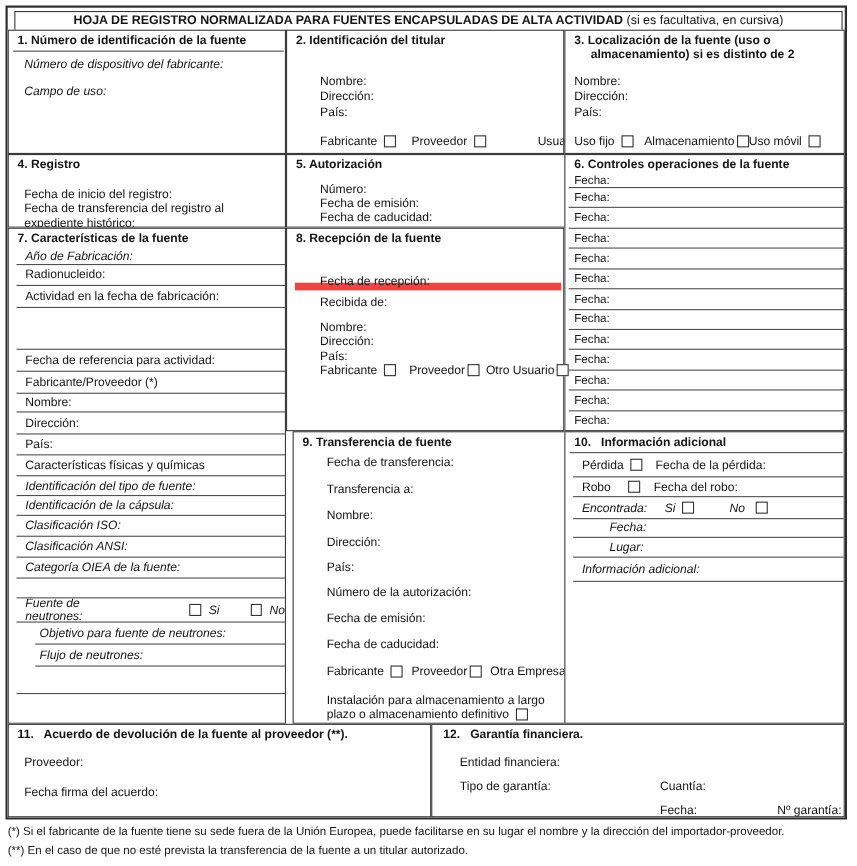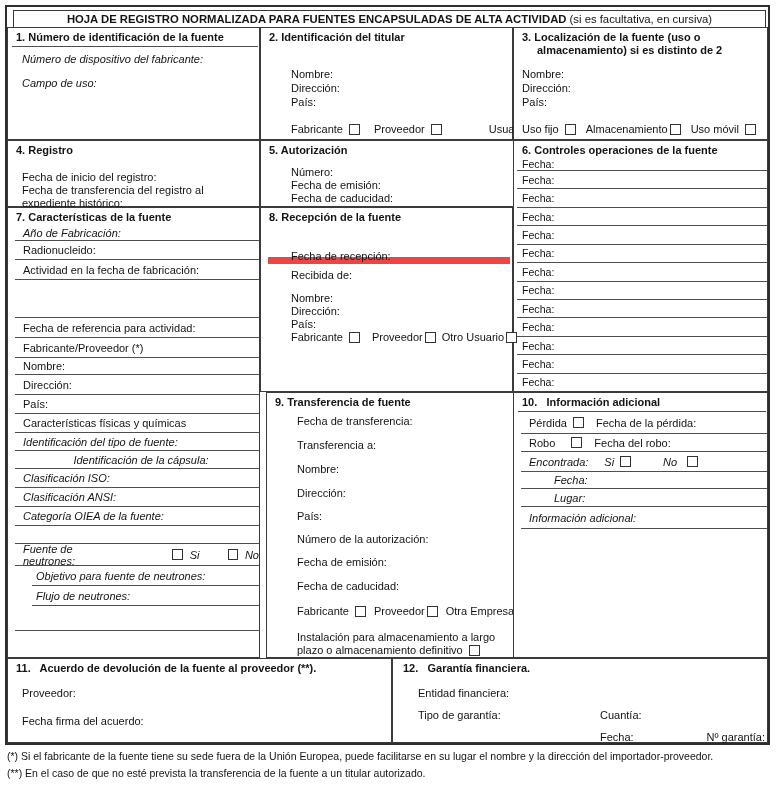--- a/index.html
+++ b/index.html
@@ -53,21 +53,21 @@
         <div class="line" style="top: 54px; padding-left: 23px;"><span>Dirección:</span></div>
         <div class="line" style="top: 68px; padding-left: 23px;"><span>País:</span></div>
         <div class="line" style="top: 95px; padding-left: 23px;"><span>Fabricante</span><span class="cb" style="margin-left: 6px;"></span><span style="margin-left: 14px;">Proveedor</span><span class="cb" style="margin-left: 6px;"></span><span style="margin-left: 14px; padding-left: 33px;">Usuario</span><span class="cb" style="margin-left: 6px;"></span></div>
       </div>
 
     <div class="cell" id="c3" style="left:506px;top:20px;width:255px;height:113px">
       <div class="hdr hdr3">3. Localización de la fuente (uso o almacenamiento) si es distinto de 2</div>
     <div class="line" style="top: 40px; padding-left: 1px;"><span>Nombre:</span></div>
         <div class="line" style="top: 54px; padding-left: 1px;"><span>Dirección:</span></div>
         <div class="line" style="top: 68px; padding-left: 1px;"><span>País:</span></div>
-        <div class="line" style="top: 95px; padding-left: 1px;"><span>Uso fijo</span><span class="cb" style="margin-left: 6px;"></span><span style="margin-left: 10px;">Almacenamiento</span><span class="cb" style="margin-left: 2px;"></span><span style="margin-left: 10px;">Uso móvil</span><span class="cb" style="margin-left: 6px;"></span></div>
+        <div class="line" style="top: 95px; padding-left: 1px;"><span>Uso fijo</span><span class="cb" style="margin-left: 6px;"></span><span style="margin-left: 10px;">Almacenamiento</span><span class="cb" style="margin-left: 2px;"></span><span style="">Uso móvil</span><span class="cb" style="margin-left: 6px;"></span></div>
       </div>
 
     <div class="cell" id="c4" style="left:0;top:133px;width:253px;height:67px">
       <div class="hdr">4. Registro</div>
     <div class="line" style="top: 30px; padding-left: 7px;"><span>Fecha de inicio del registro:</span></div>
         <div class="line" style="top: 43px; padding-left: 7px;"><span>Fecha de transferencia del registro al</span></div>
         <div class="line" style="top: 56px; padding-left: 7px;"><span>expediente histórico:</span></div>
       </div>
 
     <div class="cell" id="c5" style="left:253px;top:133px;width:300px;height:67px">
@@ -149,21 +149,21 @@
           </div>
           <div class="frow" style="flex: 0 0 19px;">
             <span>País:</span>
           </div>
           <div class="frow" style="flex: 0 0 19px;">
             <span>Características físicas y químicas</span>
           </div>
           <div class="frow em" style="flex: 0 0 18px; align-items: center;">
             <span>Identificación del tipo de fuente:</span>
           </div>
-          <div class="frow em" style="flex: 0 0 18px; justify-content: center;">
+          <div class="frow em" style="flex: 0 0 18px;">
             <span>Identificación de la cápsula:</span>
           </div>
           <div class="frow em" style="flex: 0 0 19px;">
             <span>Clasificación ISO:</span>
           </div>
           <div class="frow em" style="flex: 0 0 19px;">
             <span>Clasificación ANSI:</span>
           </div>
           <div class="frow em" style="flex: 0 0 19px;">
             <span>Categoría OIEA de la fuente:</span>

